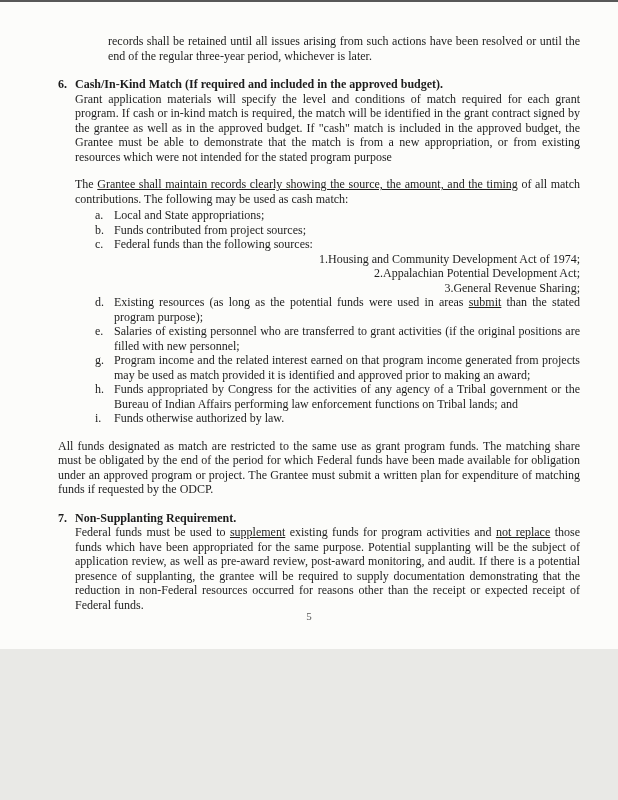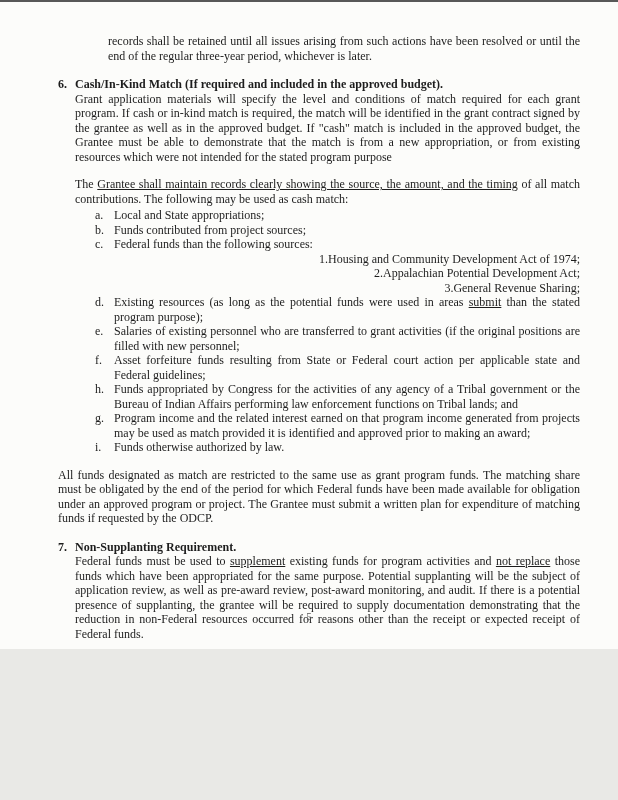--- a/index.html
+++ b/index.html
@@ -115,27 +115,24 @@
             </div>
           </div>
         </div>
         <div class="li">
           <span class="mk">d.</span><span><span>Existing resources (as long as the potential funds were used in areas </span><span class="u">submit</span><span> than the stated program purpose);</span></span>
         </div>
         <div class="li">
           <span class="mk">e.</span><span><span>Salaries of existing personnel who are transferred to grant activities (if the original positions are filled with new personnel;</span></span>
         </div>
         <div class="li">
-          <span class="mk">f.</span><span><span>Asset forfeiture funds resulting from State or Federal court action per applicable state and Federal guidelines;</span></span>
+          <span class="mk">g.</span><span><span>Program income and the related interest earned on that program income generated from projects may be used as match provided it is identified and approved prior to making an award;</span></span>
         </div>
         <div class="li">
           <span class="mk">h.</span><span><span>Funds appropriated by Congress for the activities of any agency of a Tribal government or the Bureau of Indian Affairs performing law enforcement functions on Tribal lands; and</span></span>
-        </div>
-        <div class="li">
-          <span class="mk">g.</span><span><span>Program income and the related interest earned on that program income generated from projects may be used as match provided it is identified and approved prior to making an award;</span></span>
         </div>
         <div class="li">
           <span class="mk">i.</span><span><span>Funds otherwise authorized by law.</span></span>
         </div>
       </div>
 
       <p class="justify para-gap flush-left">All funds designated as match are restricted to the same use as grant program funds.  The matching share must be obligated by the end of the period for which Federal funds have been made available for obligation under an approved program or project.  The Grantee must submit a written plan for expenditure of matching funds if requested by the ODCP.</p>
     </div>
   </div>
 

